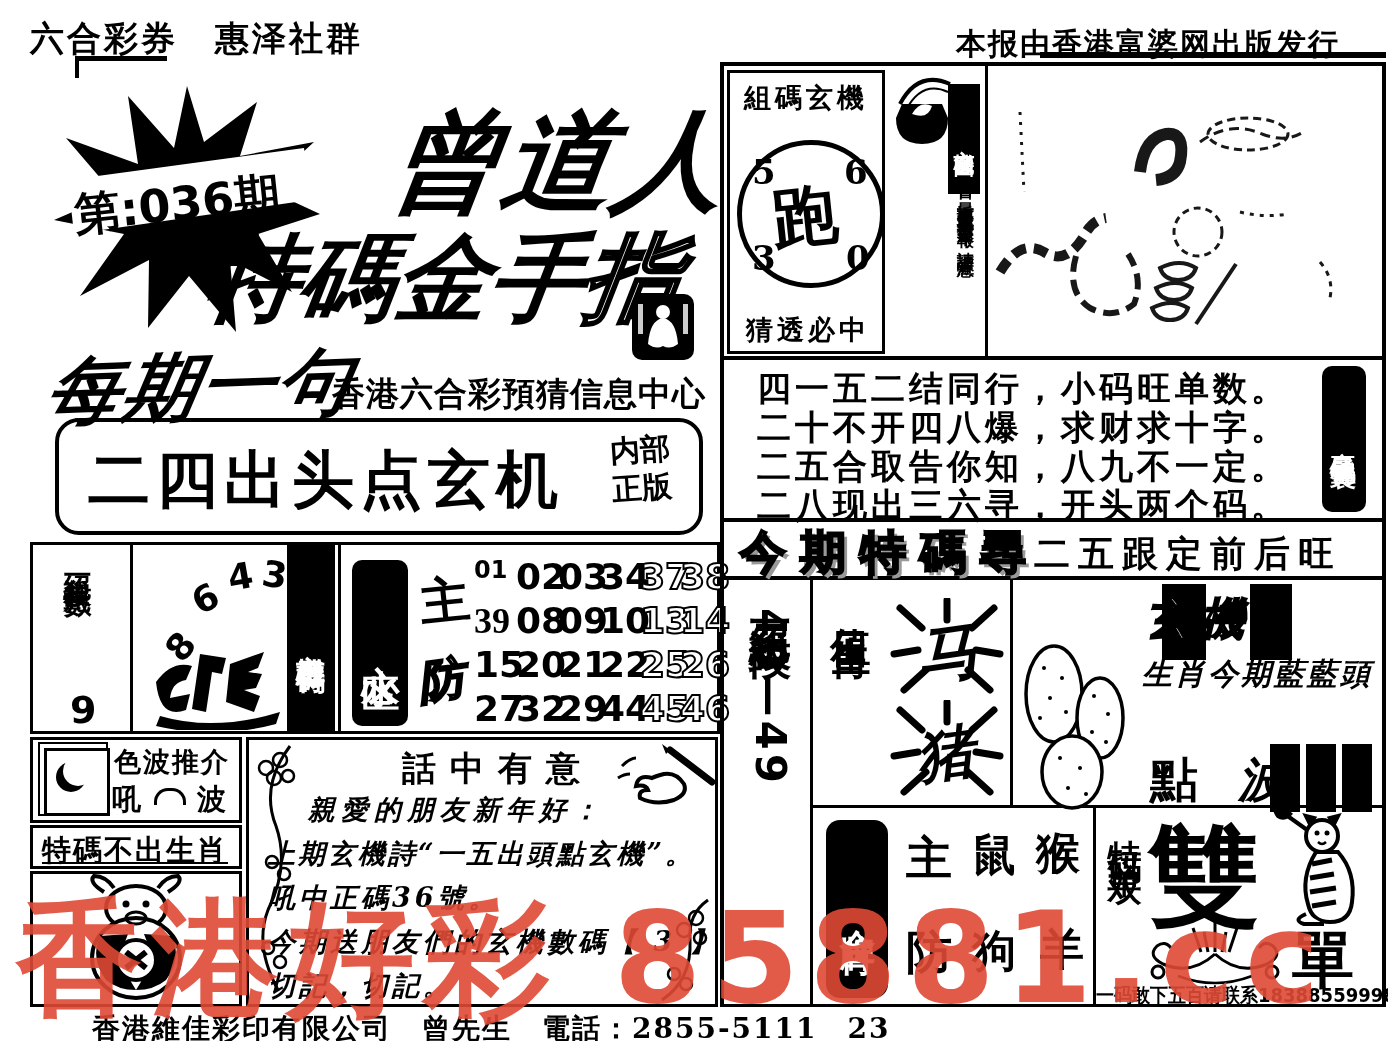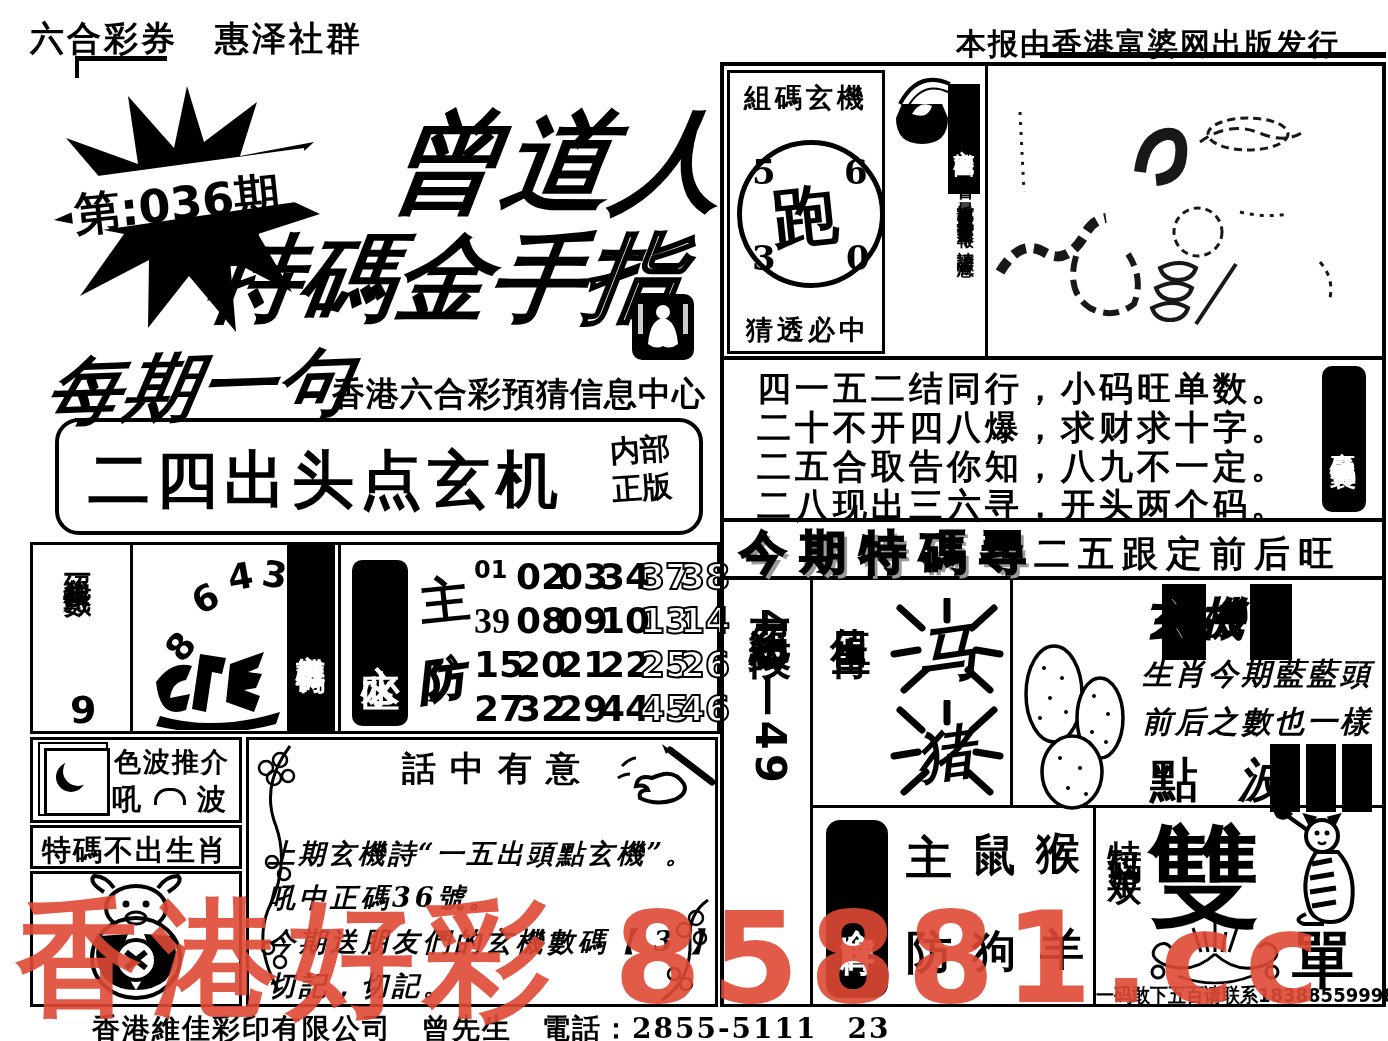--- a/index.html
+++ b/index.html
@@ -134,21 +134,21 @@
     </svg>
   </div>
   <div class="a b nowrap" style="left:114px;top:744px;font-size:27px;letter-spacing:2px;">色波推介</div>
   <div class="a b nowrap" style="left:112px;top:780px;font-size:29px;">
     <span>吼</span>
     <span class="a" style="left:42px;top:8px;width:26px;height:14px;border:3px solid #000;border-bottom:none;border-radius:14px 14px 0 0;"></span>
     <span style="margin-left:46px;">波</span>
   </div>
 
   <div class="box" style="left:30px;top:825px;width:212px;height:44px;"></div>
-  <div class="a b nowrap" style="left:42px;top:831px;font-size:29px;letter-spacing:2px;">特碼不出生肖</div>
+  <div class="a b nowrap" style="left:42px;top:831px;font-size:29px;letter-spacing:2px;text-decoration:underline;">特碼不出生肖</div>
 
   <div class="box" style="left:30px;top:871px;width:212px;height:136px;"></div>
   <div class="a" style="left:66px;top:874px;">
     <svg width="140" height="130" viewBox="0 0 140 130">
       <g fill="none" stroke="#000" stroke-width="4">
         <path d="M38,18 q-16,-10 -10,-16 q12,0 20,12"></path>
         <path d="M102,18 q16,-10 10,-16 q-12,0 -20,12"></path>
         <ellipse cx="70" cy="34" rx="30" ry="22" fill="#fff"></ellipse>
         <ellipse cx="70" cy="84" rx="44" ry="40" fill="#fff"></ellipse>
       </g>
@@ -192,20 +192,21 @@
       <path d="M10,104 q30,-20 28,-60 q-2,-26 18,-40" fill="none" stroke="#000" stroke-width="3"></path>
       <g fill="none" stroke="#000" stroke-width="2.5">
         <circle cx="44" cy="22" r="7"></circle>
           <circle cx="32" cy="34" r="7"></circle>
           <circle cx="48" cy="42" r="6"></circle>
         <circle cx="22" cy="78" r="6"></circle>
           <circle cx="34" cy="88" r="6"></circle>
       </g>
     </svg>
   </div>
+  <div class="a ser it b" style="left:308px;top:792px;font-size:27px;letter-spacing:6px;">親愛的朋友新年好：</div>
   <div class="a ser it b nowrap" style="left:268px;top:836px;font-size:27px;letter-spacing:3px;">上期玄機詩“一五出頭點玄機”。</div>
   <div class="a ser it b" style="left:268px;top:880px;font-size:27px;letter-spacing:4px;">吼中正碼36號。</div>
   <div class="a ser it b nowrap" style="left:268px;top:924px;font-size:27px;letter-spacing:4px;">今期送朋友們的玄機數碼【 3 】</div>
   <div class="a ser it b" style="left:268px;top:968px;font-size:27px;letter-spacing:4px;">切記，切記。</div>
 
   <div class="a b ser nowrap" style="left:92px;top:1010px;font-size:28px;letter-spacing:2px;">香港維佳彩印有限公司　曾先生　電話：2855-5111　23</div>
 
   <div class="wline" style="left:720px;top:62px;width:4px;height:945px;"></div>
   <div class="wline" style="left:720px;top:62px;width:666px;height:4px;"></div>
   <div class="wline" style="left:1382px;top:62px;width:4px;height:945px;"></div>
@@ -334,21 +335,20 @@
           <circle cx="72" cy="94" r="2"></circle>
           <circle cx="86" cy="104" r="2"></circle>
         <circle cx="40" cy="120" r="2"></circle>
           <circle cx="60" cy="130" r="2"></circle>
           <circle cx="48" cy="150" r="2"></circle>
           <circle cx="66" cy="156" r="2"></circle>
       </g>
     </svg>
   </div>
   <div class="a b it ser nowrap" style="left:1142px;top:654px;font-size:30px;letter-spacing:3px;">生肖今期藍藍頭</div>
-  <div class="a b it ser nowrap" style="left:1142px;top:702px;font-size:30px;letter-spacing:3px;">前后之數也一樣</div>
   <div class="a b ser" style="left:1150px;top:748px;font-size:48px;">點</div>
   <div class="a b it ser" style="left:1238px;top:748px;font-size:48px;z-index:4;">波</div>
   <div class="blk a" style="left:1270px;top:744px;width:30px;height:68px;z-index:5;"></div>
   <div class="blk a" style="left:1306px;top:744px;width:30px;height:68px;z-index:5;"></div>
   <div class="blk a" style="left:1342px;top:744px;width:30px;height:68px;z-index:5;"></div>
 
   <div class="a b vert" style="left:1102px;top:812px;height:186px;font-size:34px;letter-spacing:12px;">特码单双</div>
   <div class="a b ser" style="left:1148px;top:802px;font-size:112px;">雙</div>
   <div class="a" style="left:1266px;top:798px;">
     <svg width="110" height="132" viewBox="0 0 110 132">

